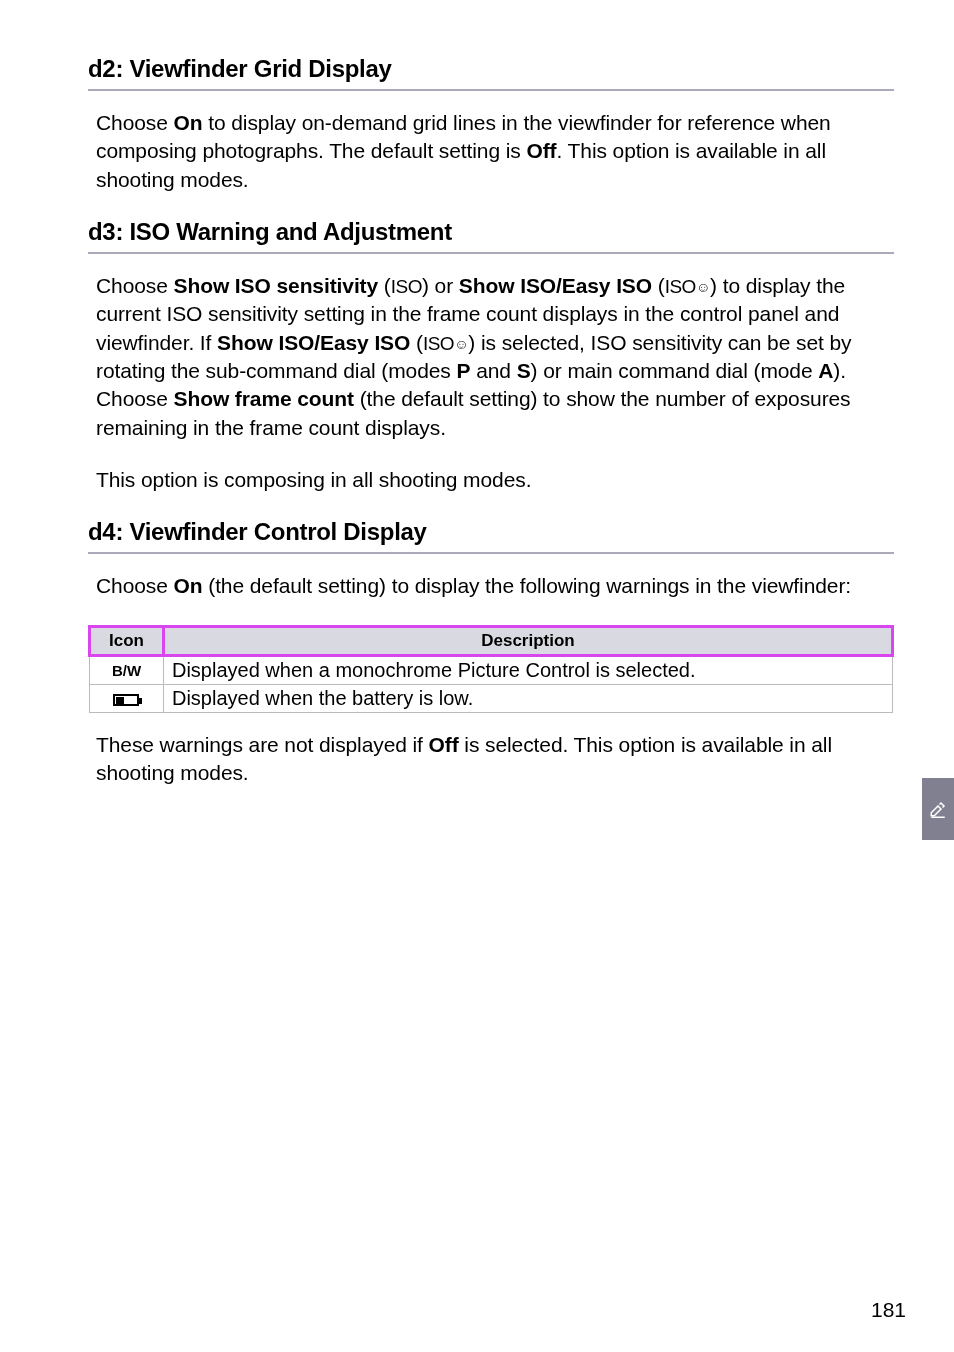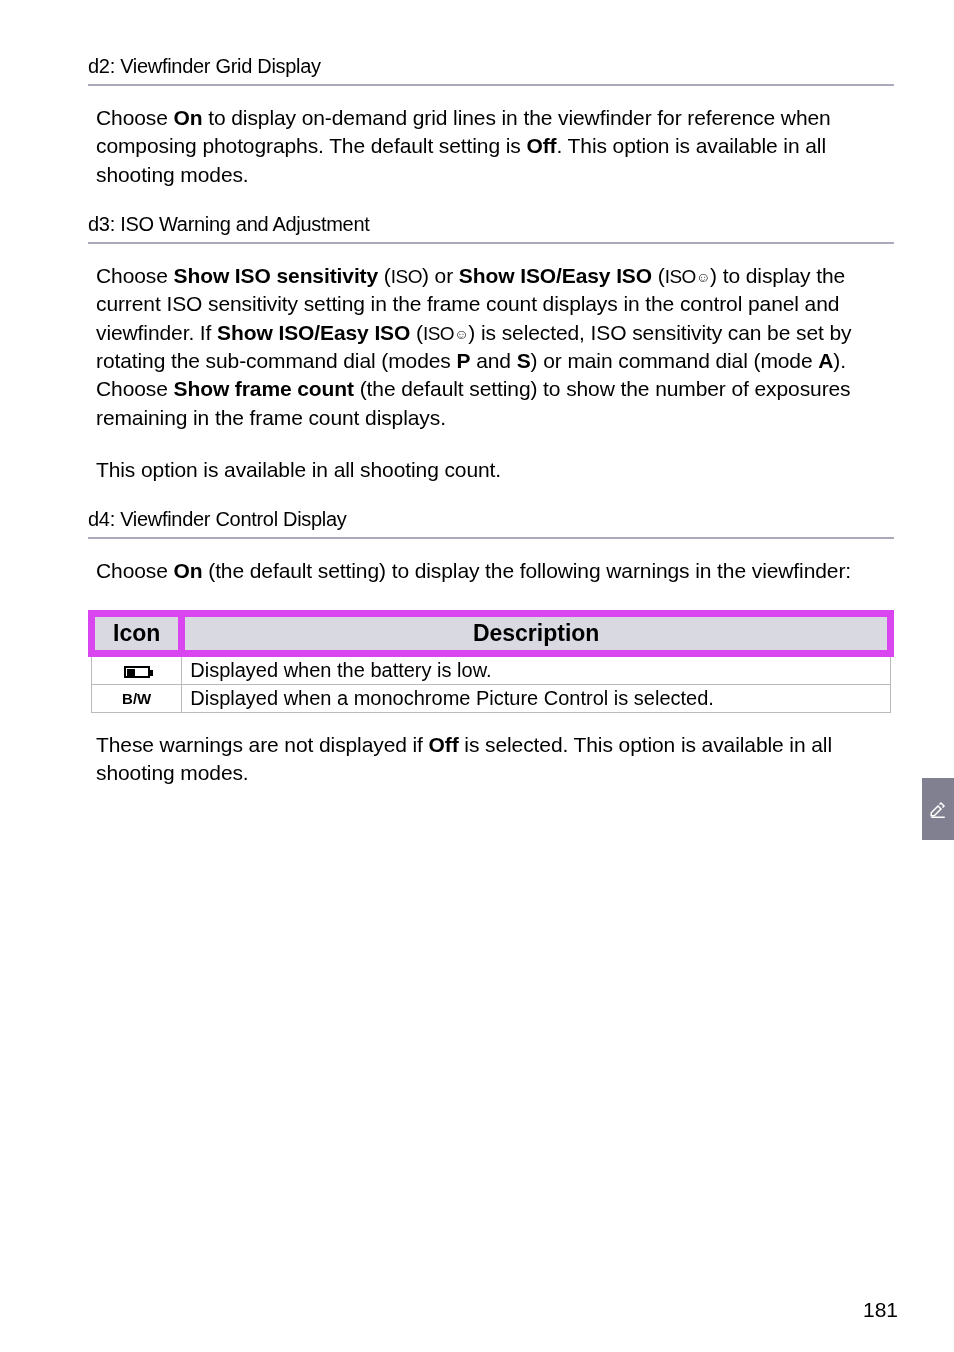--- a/index.html
+++ b/index.html
@@ -10,22 +10,22 @@
     body {
       width: 954px;
       height: 1352px;
       background: #fff;
       font-family: "Segoe UI", "Helvetica Neue", Arial, sans-serif;
       color: #000;
       position: relative;
       padding: 55px 60px 40px 88px;
     }
     .section-heading {
-      font-size: 20px;
-      font-weight: 400;
+      font-size: 24px;
+      font-weight: 700;
       margin-bottom: 6px;
       letter-spacing: -0.3px;
     }
     .section-underline {
       border: none;
       border-top: 2px solid #aab;
       margin-bottom: 18px;
     }
     .para {
       font-size: 21px;
@@ -37,25 +37,25 @@
     .bold { font-weight: 700; }
     .mode-letter { font-family: "Arial Narrow", Arial, sans-serif; font-weight: 700; }
     table.warn-table {
       width: 100%;
       border-collapse: collapse;
       margin-top: 4px;
       margin-bottom: 18px;
     }
     table.warn-table th {
       background: #d9d9e2;
-      font-size: 23px;
+      font-size: 17px;
       font-weight: 700;
       font-family: "Arial Narrow", Arial, sans-serif;
       padding: 3px 18px;
-      border: 7px solid #d946ef;
+      border: 3px solid #d946ef;
       text-align: center;
     }
     table.warn-table td {
       font-size: 20px;
       padding: 2px 8px;
       border: 1px solid #bbb;
       vertical-align: middle;
     }
     table.warn-table td.icon-cell {
       text-align: center;
@@ -89,21 +89,21 @@
       right:0;
       top:778px;
       width:32px;height:62px;
       background:#808090;
       display:flex;align-items:center;justify-content:center;
     }
     .side-tab svg { width:18px;height:22px; }
     .page-number {
       position:absolute;
       bottom:30px;
-      right:56px;
+      right:48px;
       font-size:21px;
       margin-top:46px;
     }
     .iso-glyph {
       font-family:"Arial Narrow",Arial,sans-serif;
       font-weight:400;
       font-size:19px;
       letter-spacing:-0.5px;
     }
     .easy-iso-sub {
@@ -121,43 +121,43 @@
 <hr class="section-underline">
 <p class="para">
   <span>Choose </span><span class="bold">On</span><span> to display on-demand grid lines in the viewfinder for reference when composing photographs.  The default setting is </span><span class="bold">Off</span><span>.  This option is available in all shooting modes.</span>
 </p>
 
 <div class="section-heading">d3: ISO Warning and Adjustment</div>
 <hr class="section-underline">
 <p class="para">
   <span>Choose </span><span class="bold">Show ISO sensitivity</span><span> (</span><span class="iso-glyph">ISO</span><span>) or </span><span class="bold">Show ISO/Easy ISO</span><span> (</span><span class="iso-glyph">ISO</span><span class="easy-iso-sub">☺</span><span>) to display the current ISO sensitivity setting in the frame count displays in the control panel and viewfinder.  If </span><span class="bold">Show ISO/Easy ISO</span><span> (</span><span class="iso-glyph">ISO</span><span class="easy-iso-sub">☺</span><span>)  is selected, ISO sensitivity can be set by rotating the sub-command dial (modes </span><span class="mode-letter">P</span><span> and </span><span class="mode-letter">S</span><span>) or main command dial (mode </span><span class="mode-letter">A</span><span>). Choose </span><span class="bold">Show frame count</span><span> (the default setting) to show the number of exposures remaining in the frame count displays.</span>
 </p>
-<p class="para">This option is available in all shooting count.</p>
+<p class="para">This option is composing in all shooting modes.</p>
 
 <div class="section-heading">d4: Viewfinder Control Display</div>
 <hr class="section-underline">
 <p class="para">
   <span>Choose </span><span class="bold">On</span><span> (the default setting) to display the following warnings in the viewfinder:</span>
 </p>
 
 <table class="warn-table">
   <thead>
     <tr>
       <th>Icon</th>
       <th>Description</th>
     </tr>
   </thead>
   <tbody>
     <tr>
+      <td class="icon-cell">B/W</td>
+      <td>Displayed when a monochrome Picture Control is selected.</td>
+    </tr>
+    <tr>
       <td class="icon-cell"><span class="battery-icon"><span class="fill"></span></span></td>
       <td>Displayed when the battery is low.</td>
-    </tr>
-    <tr>
-      <td class="icon-cell">B/W</td>
-      <td>Displayed when a monochrome Picture Control is selected.</td>
     </tr>
   </tbody>
 </table>
 
 <p class="para">
   <span>These warnings are not displayed if </span><span class="bold">Off</span><span> is selected.  This option is available in all shooting modes.</span>
 </p>
 
 <div class="side-tab">
   <svg viewBox="0 0 24 24">

